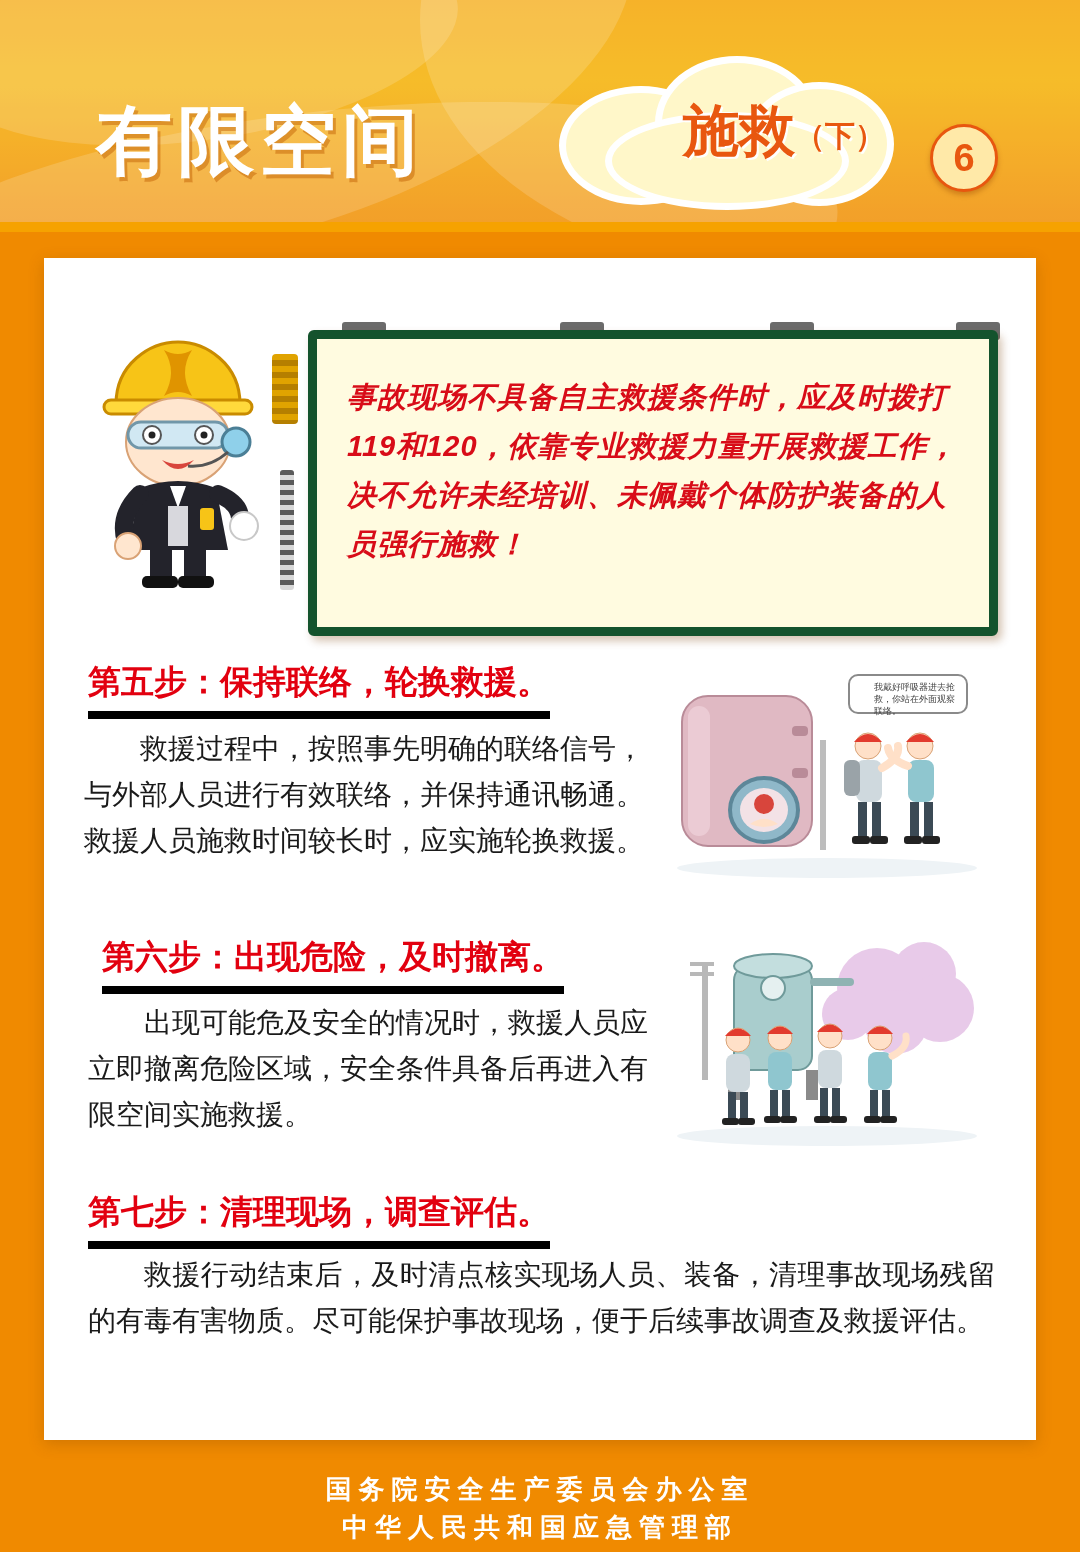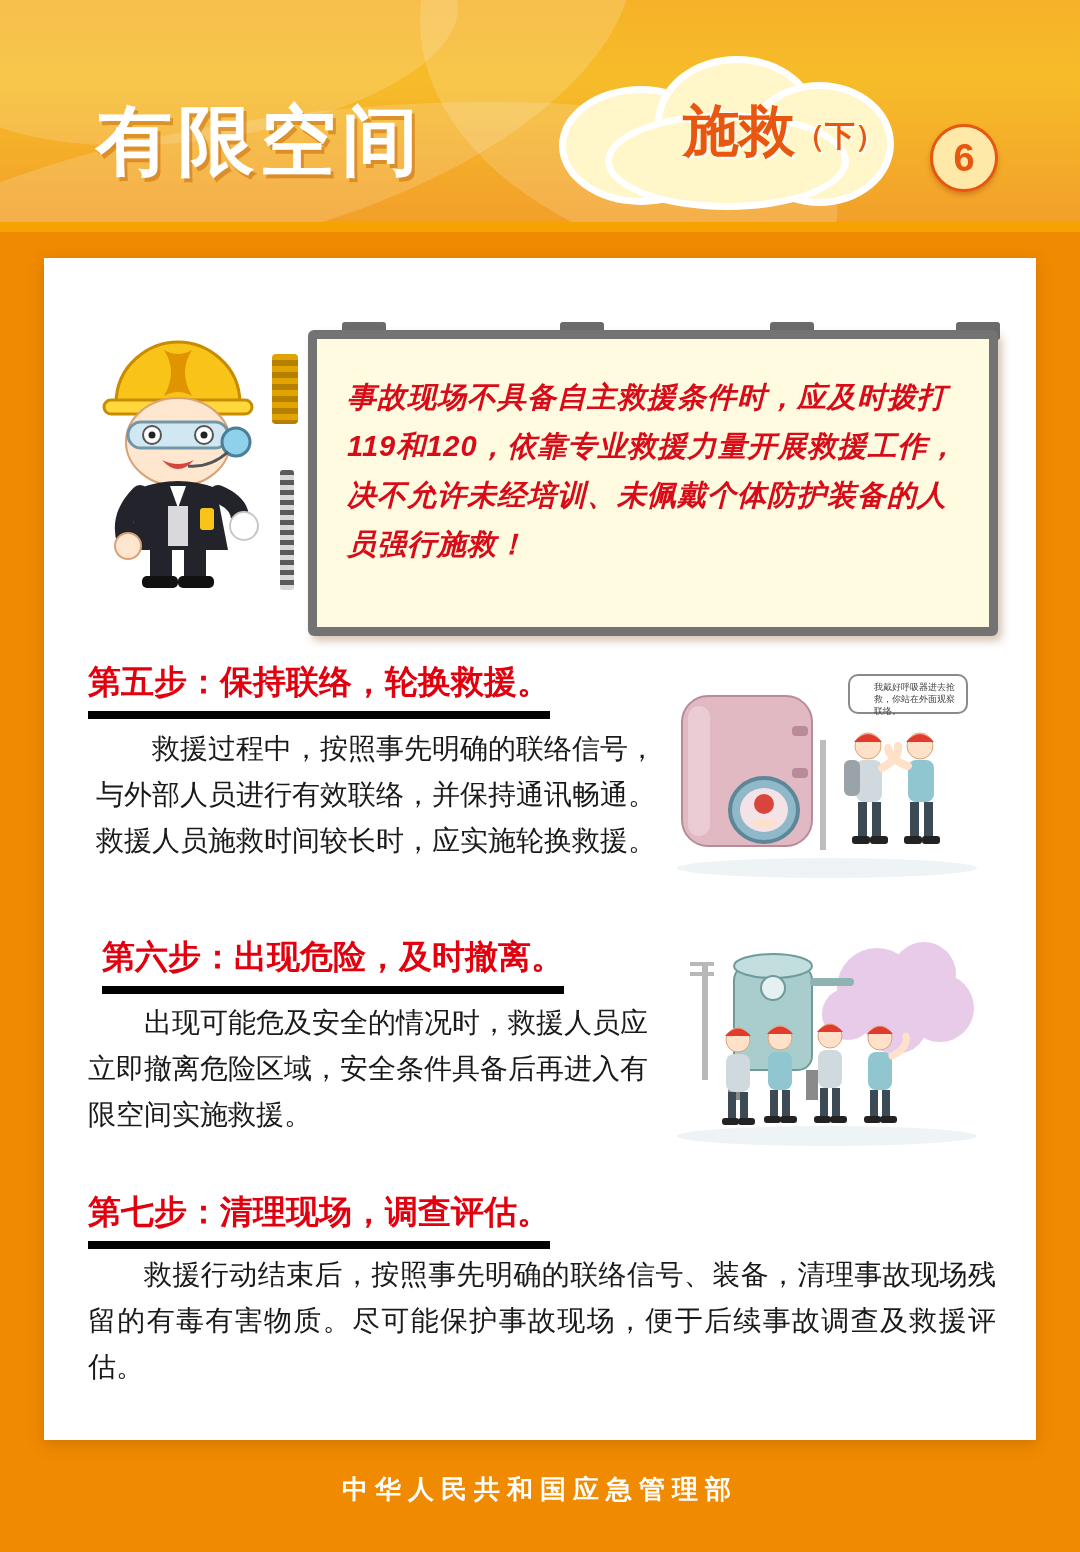--- a/index.html
+++ b/index.html
@@ -69,21 +69,21 @@
     box-shadow:0 4px 14px rgba(120,60,0,.25);
   }
   
   .mascot{position:absolute;left:78px;top:330px;width:200px;height:260px;}
   
   .board{
     position:absolute;left:290px;top:320px;width:700px;height:300px;
   }
   .board-frame{
     position:absolute;left:18px;top:10px;width:672px;height:288px;
-    background:#fffbe0;border:9px solid #737373;border-radius:6px;
+    background:#fffbe0;border:9px solid #14532d;border-radius:6px;
     box-shadow:4px 5px 8px rgba(120,60,0,.3);
   }
   .board-text{
     position:absolute;left:30px;top:34px;width:612px;
     font-size:29px;line-height:49px;font-weight:bold;color:#d80c18;
     font-style:italic;letter-spacing:1px;
   }
   .clip{
     position:absolute;top:2px;width:44px;height:18px;background:#6b6b6b;border-radius:3px;
   }
@@ -190,21 +190,21 @@
   <div class="clip" style="left:666px;"></div>
   <div class="spring" style="left:-18px;top:34px;"></div>
   <div class="spiral" style="left:-10px;top:150px;"></div>
   <div class="spiral" style="left:694px;top:26px;"></div>
   <div class="board-frame">
     <div class="board-text">事故现场不具备自主救援条件时，应及时拨打119和120，依靠专业救援力量开展救援工作，决不允许未经培训、未佩戴个体防护装备的人员强行施救！</div>
   </div>
 </div>
 
 <div class="sec-head" style="left:88px;top:660px;">第五步：保持联络，轮换救援。</div>
-<div class="sec-body" style="left:96px;top:726px;width:560px;">救援过程中，按照事先明确的联络信号，与外部人员进行有效联络，并保持通讯畅通。救援人员施救时间较长时，应实施轮换救援。</div>
+<div class="sec-body" style="left:84px;top:726px;width:560px;">救援过程中，按照事先明确的联络信号，与外部人员进行有效联络，并保持通讯畅通。救援人员施救时间较长时，应实施轮换救援。</div>
 
 <div class="illus" style="left:672px;top:672px;width:310px;height:210px;">
   <svg width="310" height="210" viewBox="0 0 310 210">
     <ellipse cx="155" cy="196" rx="150" ry="10" fill="#eef3f6"></ellipse>
 
     <rect x="10" y="24" width="130" height="150" rx="26" fill="#e0b9c3" stroke="#b98b98" stroke-width="2"></rect>
     <rect x="16" y="34" width="22" height="130" rx="11" fill="#edd0d8" opacity=".8"></rect>
     <ellipse cx="92" cy="138" rx="34" ry="32" fill="#8fb8c9" stroke="#5d8799" stroke-width="4"></ellipse>
     <ellipse cx="92" cy="138" rx="24" ry="22" fill="#f3e2e6"></ellipse>
 
@@ -295,17 +295,18 @@
       <rect x="198" y="160" width="8" height="30" fill="#3b4a55"></rect>
       <rect x="210" y="160" width="8" height="30" fill="#3b4a55"></rect>
       <rect x="192" y="186" width="17" height="7" rx="3" fill="#222"></rect>
       <rect x="208" y="186" width="17" height="7" rx="3" fill="#222"></rect>
       <path d="M220 126 q16 -8 14 -20" stroke="#ffe0c8" stroke-width="7" fill="none" stroke-linecap="round"></path>
     </g>
   </svg>
 </div>
 
 <div class="sec-head" style="left:88px;top:1190px;">第七步：清理现场，调查评估。</div>
-<div class="sec-body" style="left:88px;top:1252px;width:908px;">救援行动结束后，按照事先明确的联络信号、装备，清理事故现场残留的有毒有害物质。尽可能保护事故现场，便于后续事故调查及救援评估。</div>
+<div class="sec-body" style="left:88px;top:1252px;width:908px;">救援行动结束后，及时清点核实现场人员、装备，清理事故现场残留的有毒有害物质。尽可能保护事故现场，便于后续事故调查及救援评估。</div>
 
 <div class="footer">
+  <div>国务院安全生产委员会办公室</div>
   <div>中华人民共和国应急管理部</div>
 </div>
 
 </body></html>

